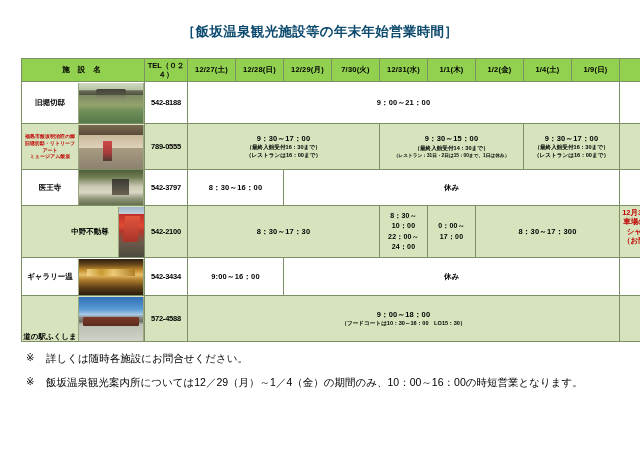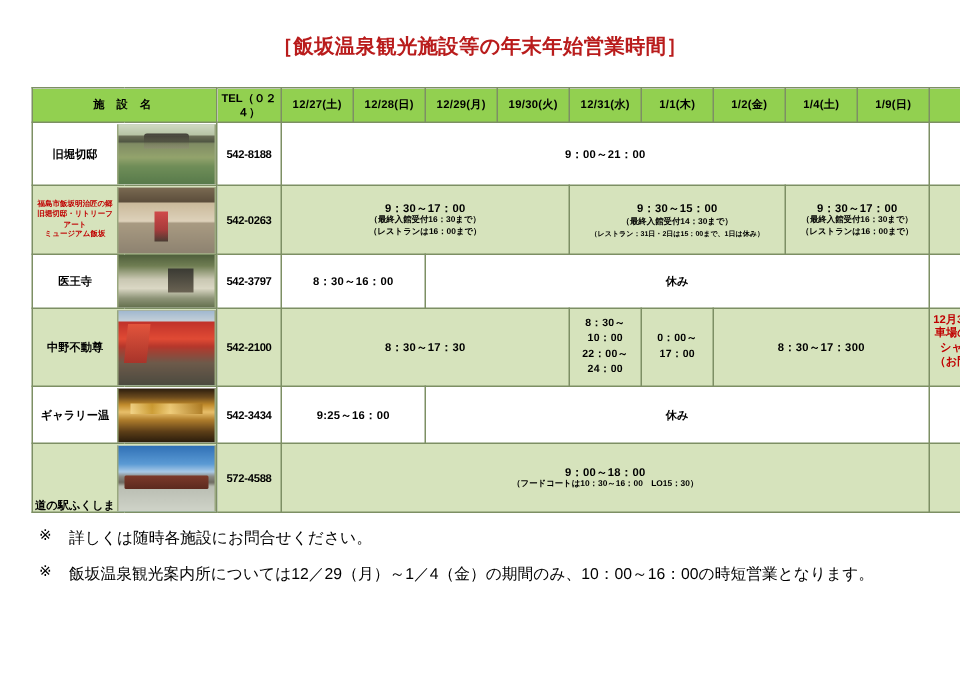--- a/index.html
+++ b/index.html
@@ -27,21 +27,21 @@
     left: 0;
     top: 22px;
     width: 640px;
     text-align: center;
   }
   .title {
     display: inline-block;
     font-size: 13.5px;
     font-weight: bold;
     letter-spacing: 0.3px;
-    color: #b91c1c;
+    color: #0c4a6e;
     white-space: nowrap;
   }
 
   
   .table-wrap {
     position: absolute;
     left: 21px;
     top: 58px;
     width: 598px;
   }
@@ -270,21 +270,21 @@
 
   <div class="table-wrap">
     <table class="sched">
       <thead>
         <tr>
           <th class="c-name" colspan="2">施 設 名</th>
           <th class="c-tel">TEL（０２４）</th>
           <th class="c-date">12/27(土)</th>
           <th class="c-date">12/28(日)</th>
           <th class="c-date">12/29(月)</th>
-          <th class="c-date">19/30(火)</th>
+          <th class="c-date">7/30(火)</th>
           <th class="c-date">12/31(水)</th>
           <th class="c-date">1/1(木)</th>
           <th class="c-date">1/2(金)</th>
           <th class="c-date">1/4(土)</th>
           <th class="c-date">1/9(日)</th>
           <th class="c-note">備 考</th>
         </tr>
       </thead>
       <tbody id="tbody">
           <tr class="rw" style="height: 42px;">
@@ -298,61 +298,61 @@
             <td colspan="9" class="hours">9：00～21：00</td>
             <td class="note">通常営業</td>
           </tr>
           <tr class="rg" style="height: 46px;">
             <td class="name-cell" colspan="2">
               <div class="name-inner" style="height: 44px;">
                 <div class="name-text small-red">福島市飯坂明治匠の郷<br>旧堀切邸・リトリーフアート<br>ミュージアム飯坂</div>
                 <div class="thumb th-museum"></div>
               </div>
             </td>
-            <td class="tel">542-0263</td>
+            <td class="tel">789-0555</td>
             <td colspan="4" class="hours">9：30～17：00<span class="sub">（最終入館受付16：30まで）</span><span class="sub">（レストランは16：00まで）</span></td>
             <td colspan="3" class="hours">9：30～15：00<span class="sub">（最終入館受付14：30まで）</span><span class="sub tiny">（レストラン：31日・2日は15：00まで、1日は休み）</span></td>
             <td colspan="2" class="hours">9：30～17：00<span class="sub">（最終入館受付16：30まで）</span><span class="sub">（レストランは16：00まで）</span></td>
             <td class="note"></td>
           </tr>
           <tr class="rw" style="height: 36px;">
             <td class="name-cell" colspan="2">
               <div class="name-inner" style="height: 34px;">
                 <div class="name-text">医王寺</div>
                 <div class="thumb th-temple"></div>
               </div>
             </td>
             <td class="tel">542-3797</td>
             <td colspan="2" class="hours">8：30～16：00</td>
             <td colspan="7" class="closed">休み</td>
             <td class="note"></td>
           </tr>
           <tr class="rg" style="height: 52px;">
             <td class="name-cell" colspan="2">
-              <div class="name-inner" style="height: 50px;">
+              <div class="name-inner" style="height: 50px; padding-left: 40px;">
                 <div class="name-text">中野不動尊</div>
                 <div class="thumb th-fudo"></div>
               </div>
             </td>
             <td class="tel">542-2100</td>
             <td colspan="4" class="hours">8：30～17：30</td>
             <td colspan="1" class="hours stack">8：30～<br>10：00<br>22：00～<br>24：00</td>
             <td colspan="1" class="hours stack">0：00～<br>17：00</td>
             <td colspan="3" class="hours">8：30～17：300</td>
             <td class="note">12月31日～1月3日は臨時駐車場の十六沼公園より無料シャトルバスが臨時運行（お問い合わせは中野不動尊まで）</td>
           </tr>
           <tr class="rw" style="height: 38px;">
             <td class="name-cell" colspan="2">
               <div class="name-inner" style="height: 36px; justify-content: flex-end;">
                 <div class="name-text">ギャラリー温</div>
                 <div class="thumb th-gallery"></div>
               </div>
             </td>
             <td class="tel">542-3434</td>
-            <td colspan="2" class="hours">9:25～16：00</td>
+            <td colspan="2" class="hours">9:00～16：00</td>
             <td colspan="7" class="closed">休み</td>
             <td class="note"></td>
           </tr>
           <tr class="rg" style="height: 46px;">
             <td class="name-cell" colspan="2">
               <div class="name-inner" style="height: 44px; align-items: flex-end;">
                 <div class="name-text">道の駅ふくしま</div>
                 <div class="thumb th-michinoeki"></div>
               </div>
             </td>

